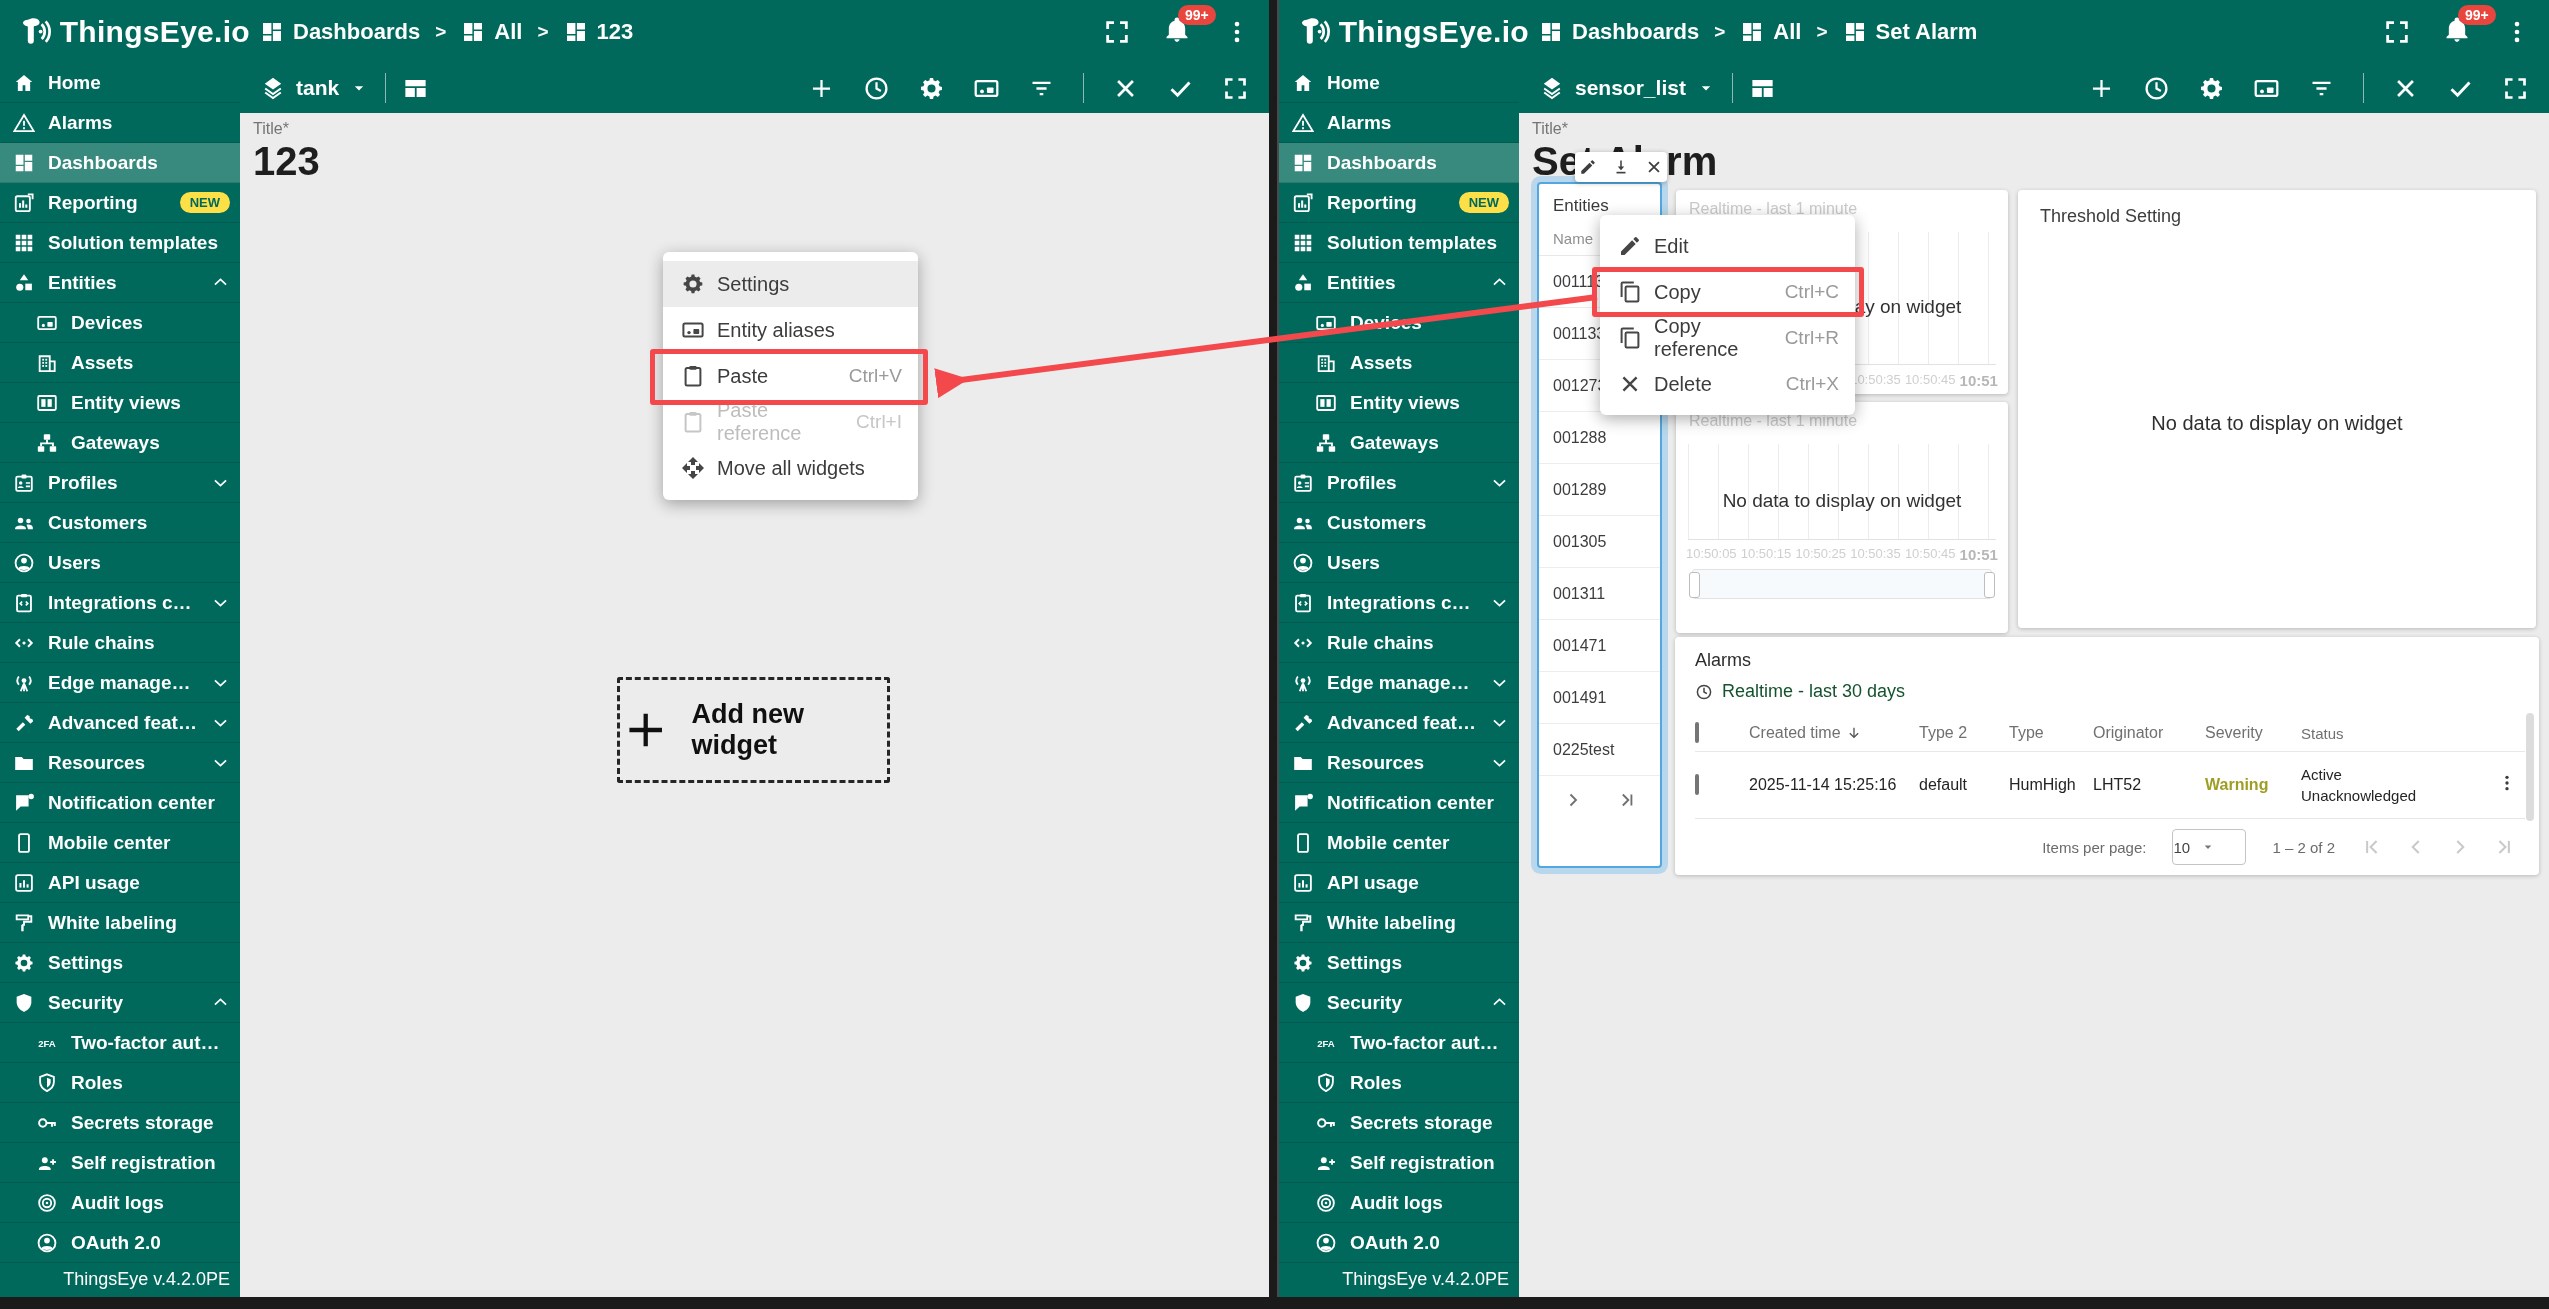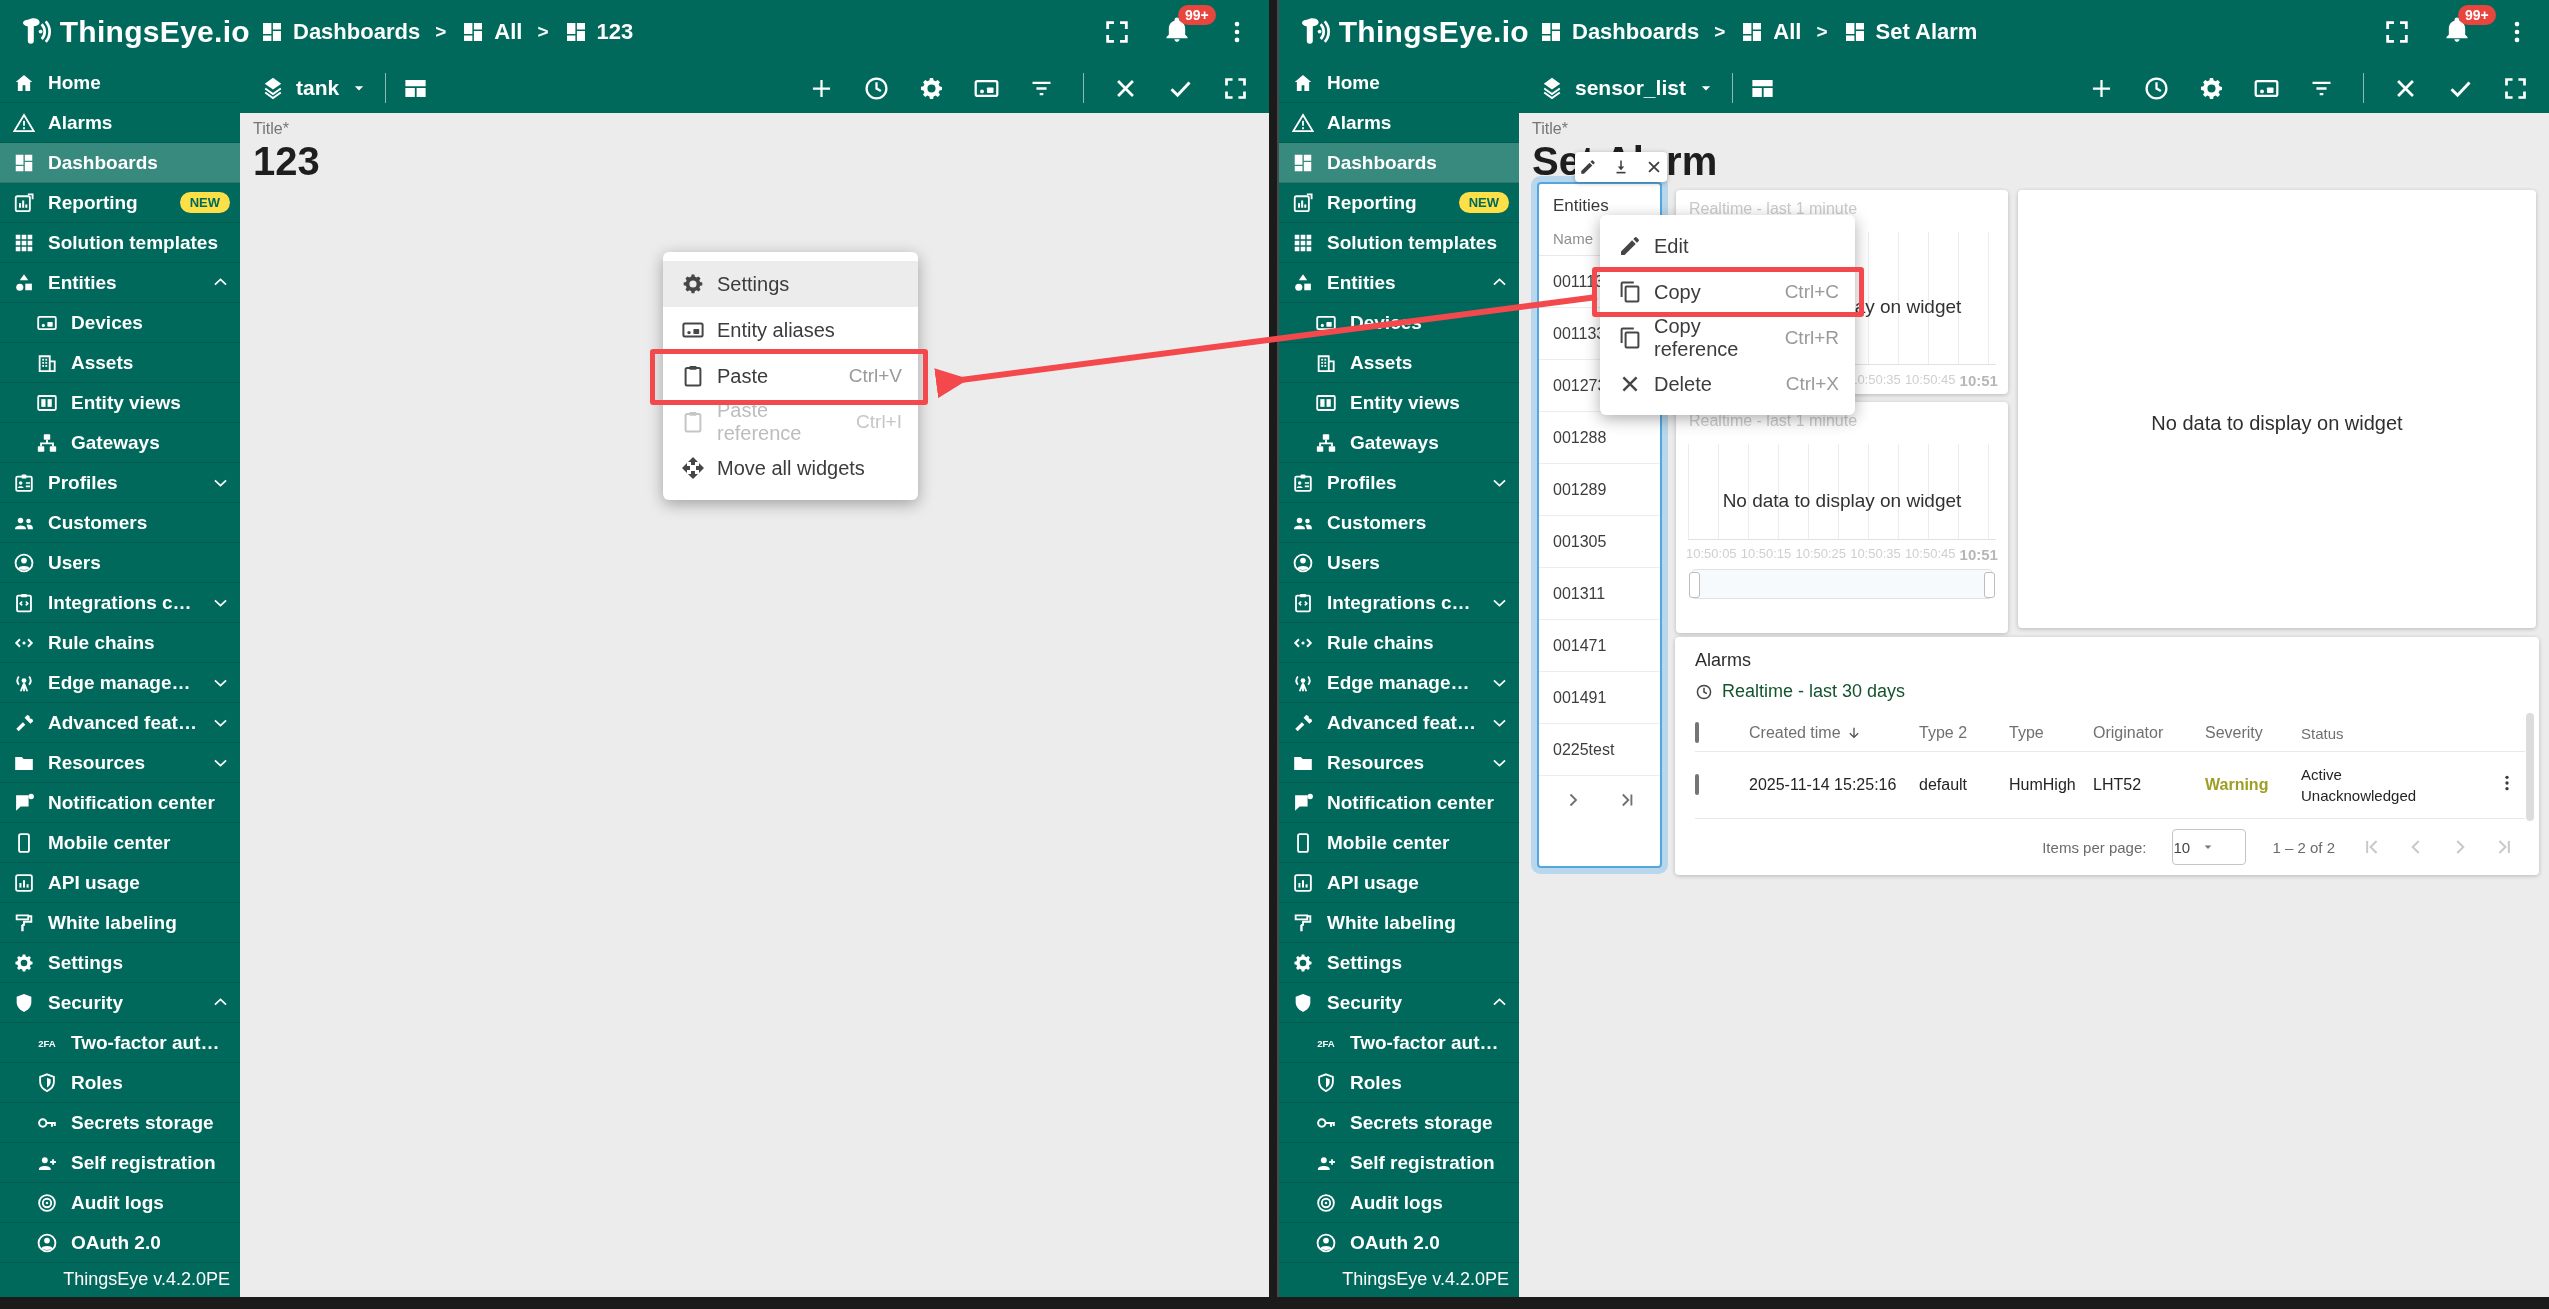--- a/index.html
+++ b/index.html
@@ -654,20 +654,28 @@
                 <span class="i">
                   <svg viewBox="0 0 24 24" fill="currentColor">
                     <path d="M10 9h4V6h3l-5-5-5 5h3zm-1 1H6V7l-5 5 5 5v-3h3zm14 2-5-5v3h-3v4h3v3zm-9 3h-4v3H7l5 5 5-5h-3z"></path>
                   </svg>
                 </span>
                 <span>Move all widgets</span>
               </div>
             </div>
           <div class="red-box" style="left:410px;top:236px;width:278px;height:56px"></div>
 
+          <div class="add-widget">
+            <span class="i">
+                <svg viewBox="0 0 24 24" fill="currentColor">
+                  <path d="M11 4.4h2V11h6.6v2H13v6.6h-2V13H4.4v-2H11z"></path>
+                </svg>
+              </span>
+            <span>Add new widget</span>
+          </div>
         </div>
       </div>
     </div>
   </section>
 
   <section class="panel" id="panel-right">
     <header class="topbar">
       <div class="logo">
         <span class="i">
             <svg viewBox="0 0 24 24" fill="currentColor">
@@ -1208,20 +1216,21 @@
                 <span>10:50:15</span>
                 <span>10:50:25</span>
                 <span>10:50:35</span>
                 <span>10:50:45</span>
                 <span class="last">10:51</span>
               </div>
             <div class="chart-slider"></div>
           </div>
 
           <div class="card threshold-card">
+            <div class="threshold-title">Threshold Setting</div>
             <div class="threshold-nodata">No data to display on widget</div>
           </div>
 
           <div class="card alarms-card">
             <div class="alarms-title">Alarms</div>
             <div class="alarms-tw">
               <span class="i">
                   <svg viewBox="0 0 24 24" fill="currentColor">
                     <circle cx="12" cy="12" r="8.8" fill="none" stroke="currentColor" stroke-width="2"></circle>
                     <path d="M12 6.4V12l3.9 2.3" fill="none" stroke="currentColor" stroke-width="2"></path>

